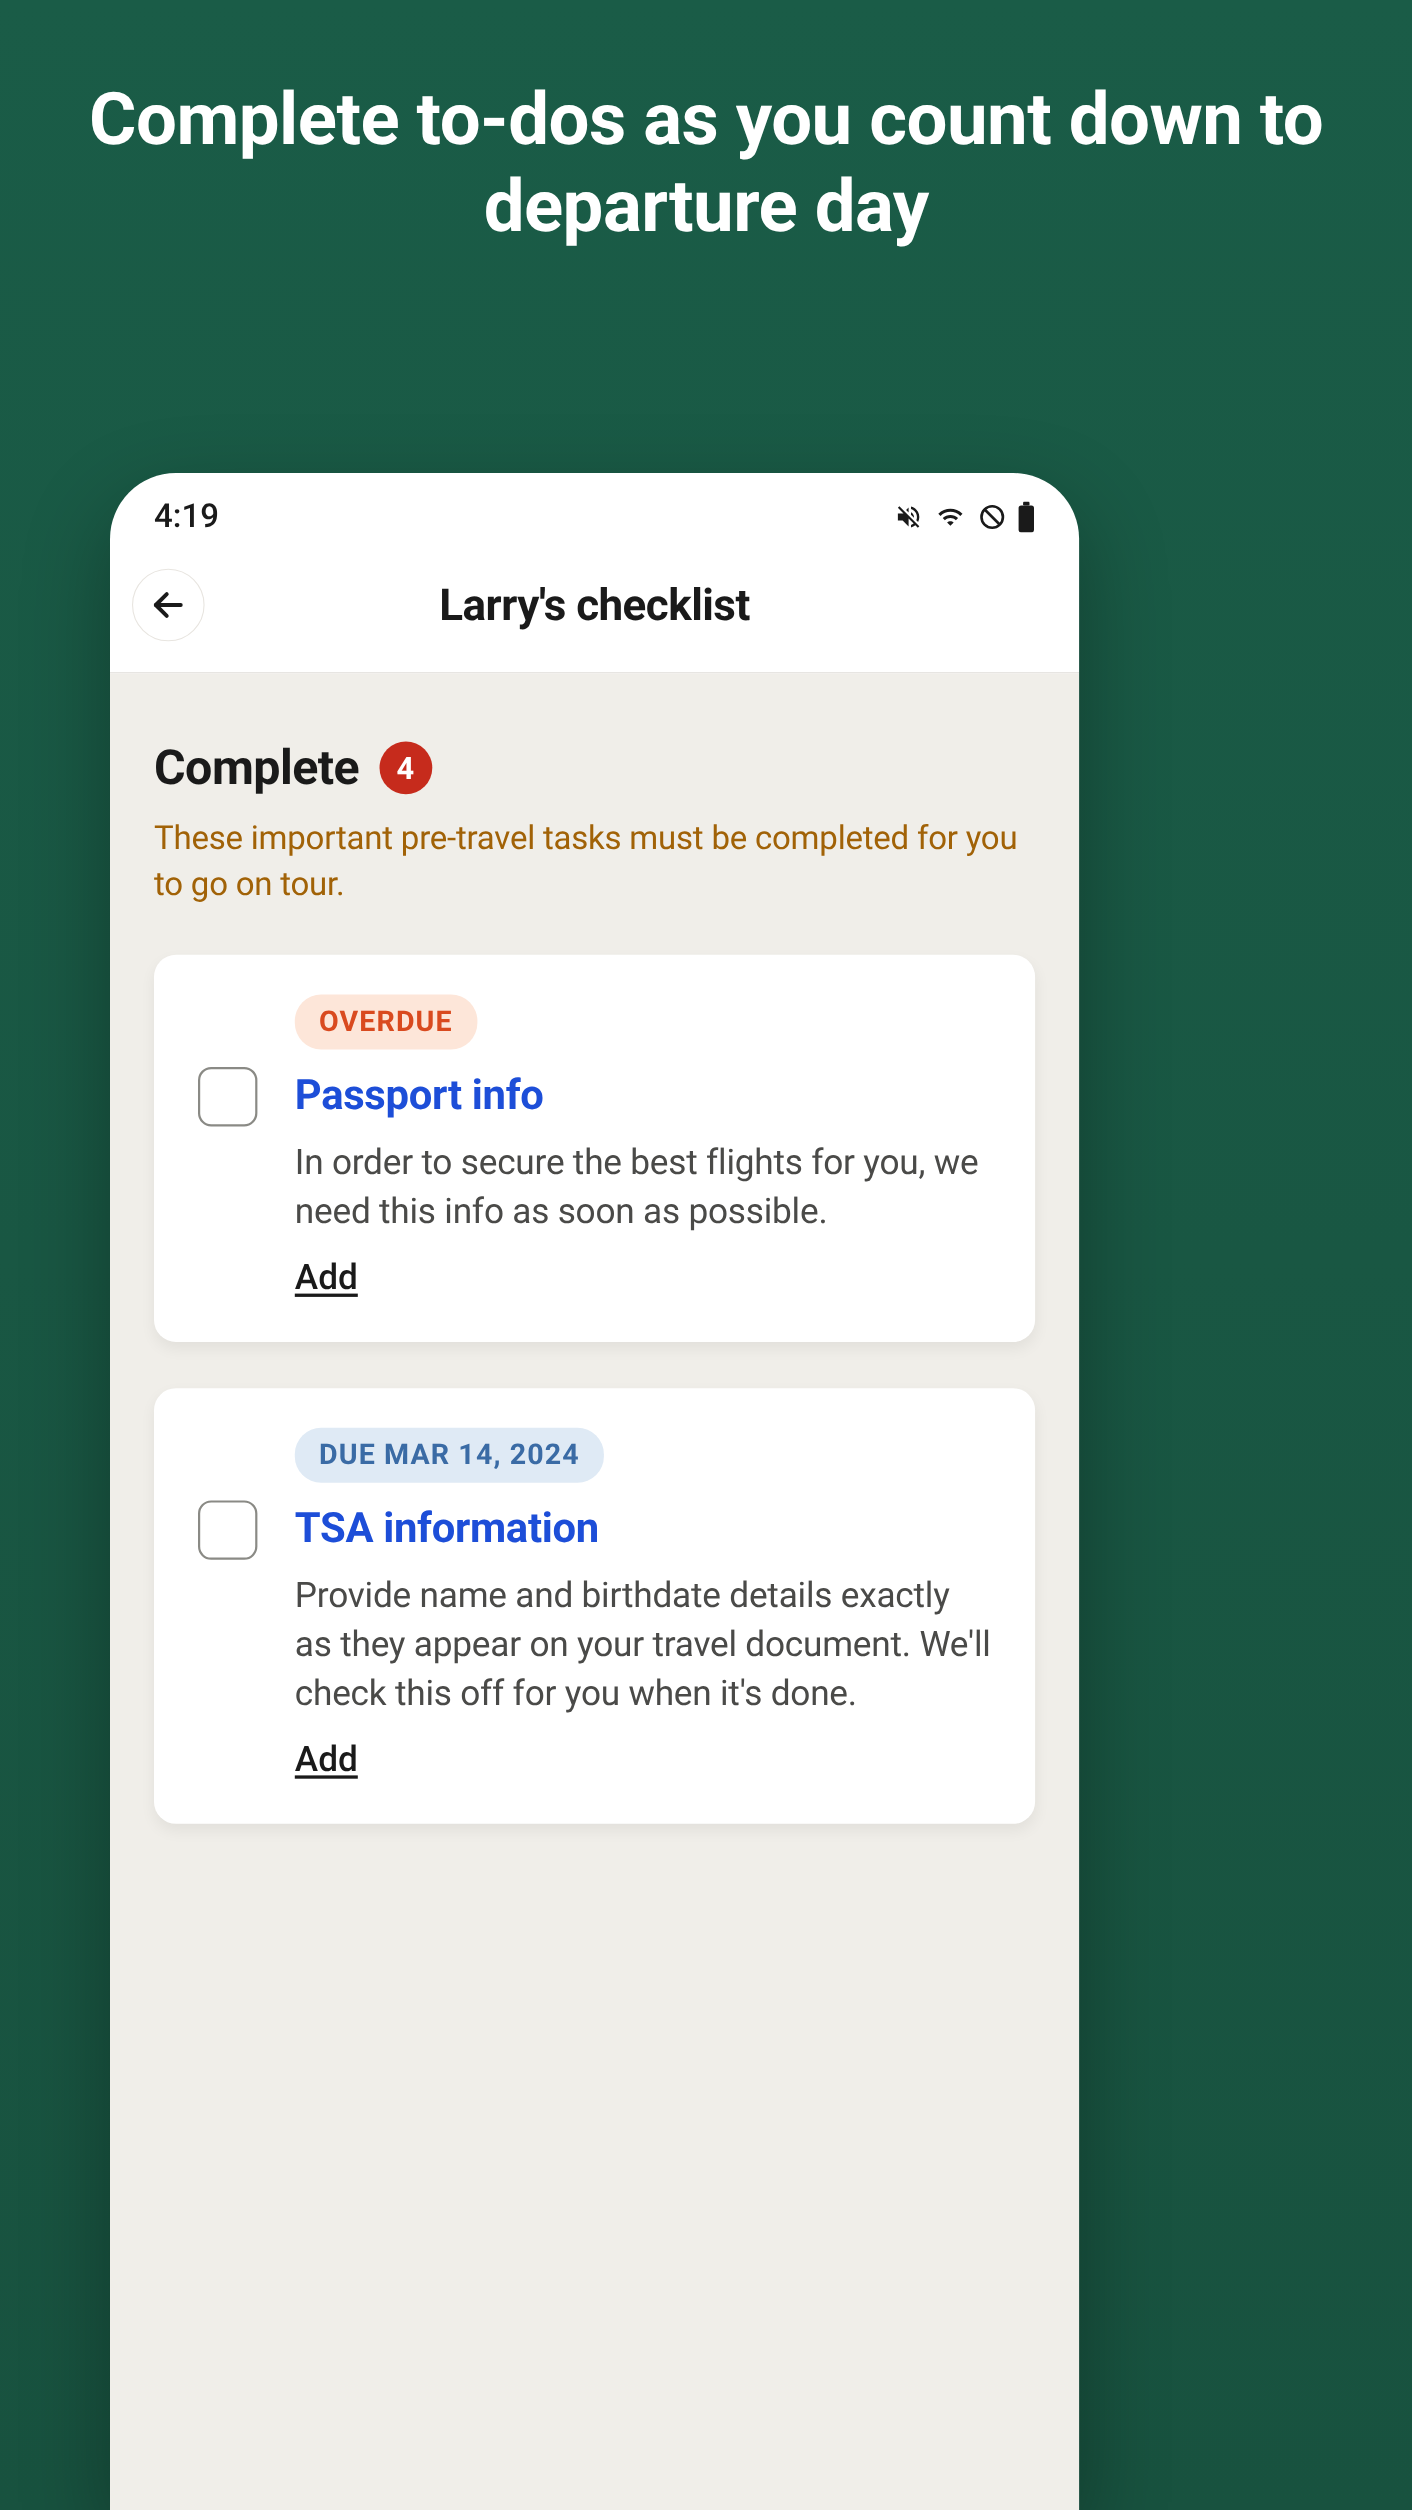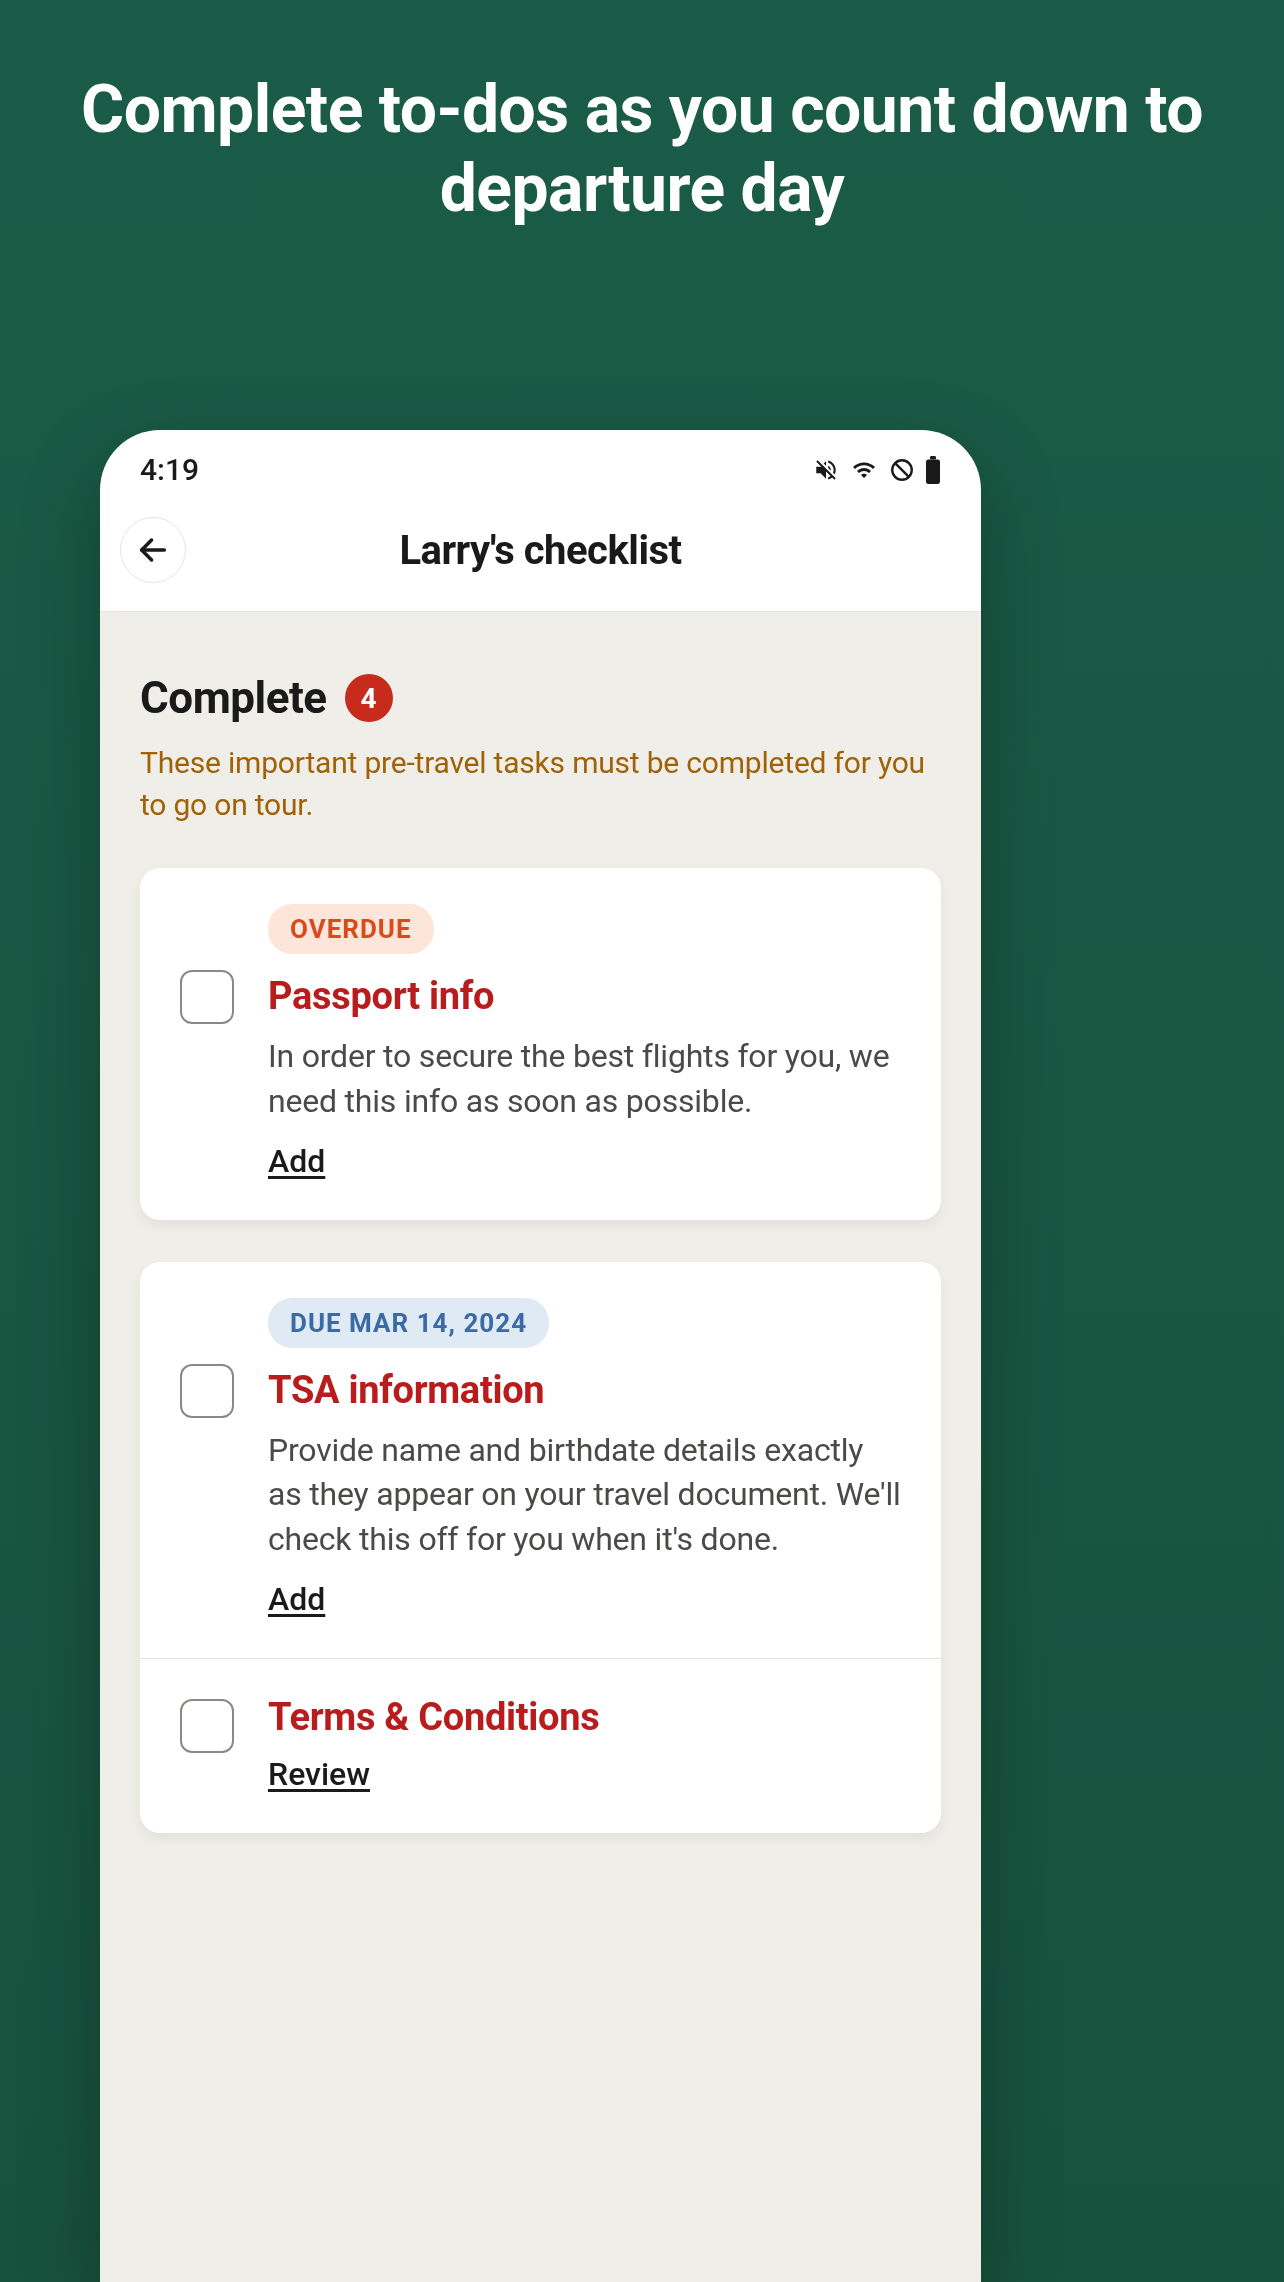--- a/index.html
+++ b/index.html
@@ -140,21 +140,21 @@
       letter-spacing: 1px;
       padding: 10px 22px;
       border-radius: 24px;
       margin-bottom: 20px;
     }
     .pill-overdue { background: #fde6d9; color: #d94a1f; }
     .pill-due { background: #dfeaf5; color: #3a6ba5; }
     .item-title {
       font-size: 38px;
       font-weight: 700;
-      color: #b91c1c;
+      color: #1d4ed8;
       margin-bottom: 16px;
       letter-spacing: -0.3px;
     }
     .item-desc {
       font-size: 32px;
       color: #4a4a48;
       line-height: 1.4;
       margin-bottom: 18px;
       letter-spacing: -0.2px;
     }
@@ -228,24 +228,17 @@
     <div class="card">
       <div class="card-item">
         <div class="checkbox"></div>
         <div class="item-body">
           <span class="pill pill-due">DUE MAR 14, 2024</span>
           <div class="item-title">TSA information</div>
           <div class="item-desc">Provide name and birthdate details exactly as they appear on your travel document. We'll check this off for you when it's done.</div>
           <span class="item-action">Add</span>
         </div>
       </div>
-      <div class="card-item no-pill">
-        <div class="checkbox"></div>
-        <div class="item-body">
-          <div class="item-title">Terms &amp; Conditions</div>
-          <span class="item-action">Review</span>
-        </div>
-      </div>
     </div>
 
   </div>
 
 </div>
 
 </body></html>

